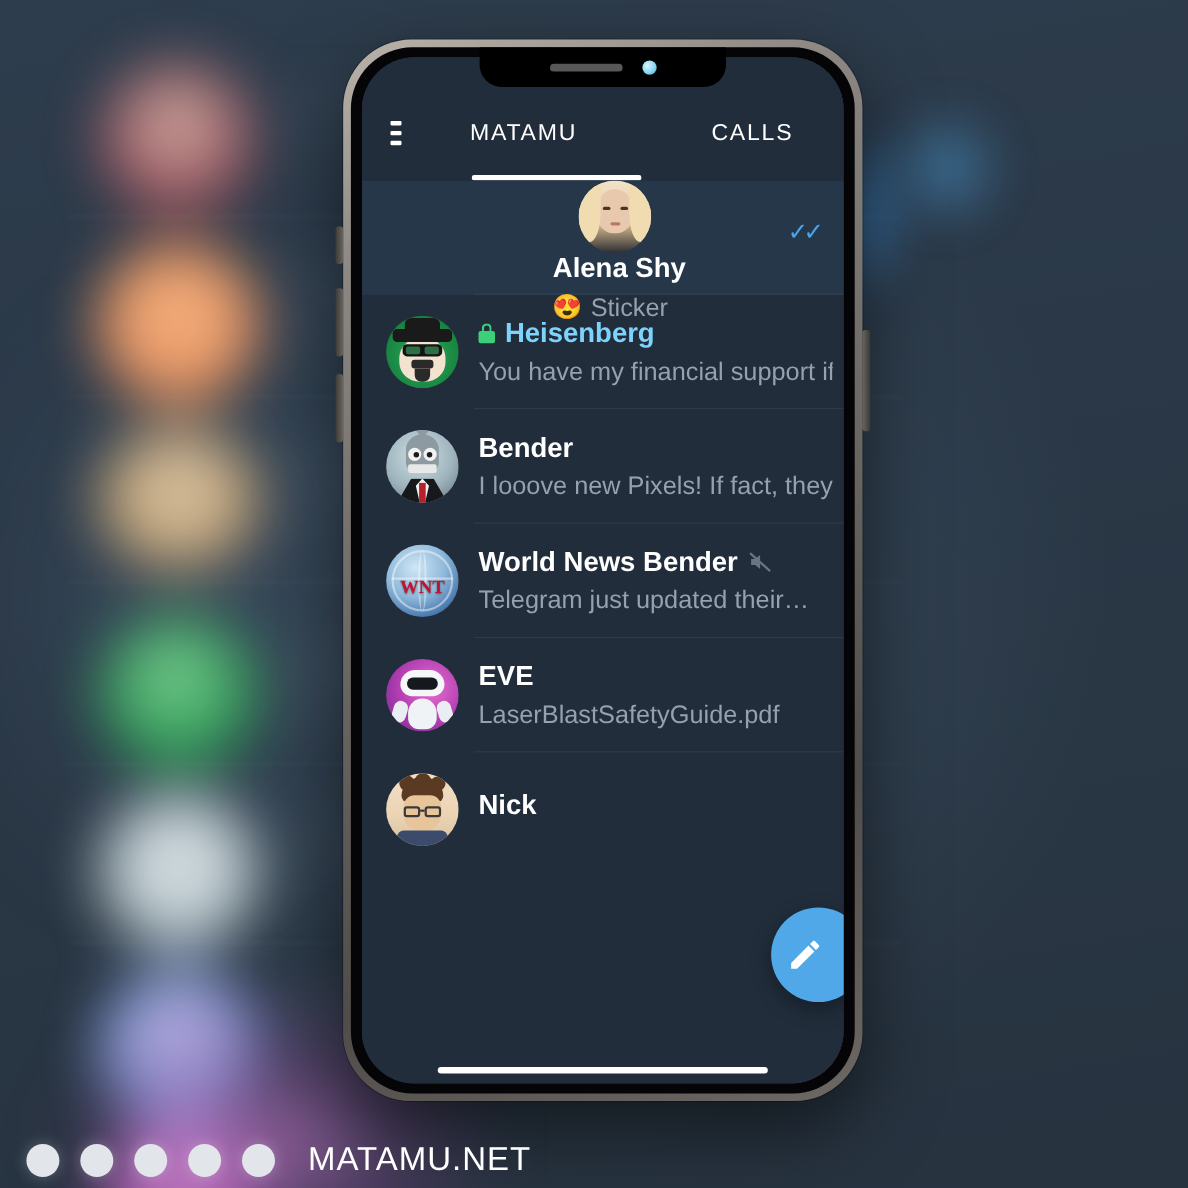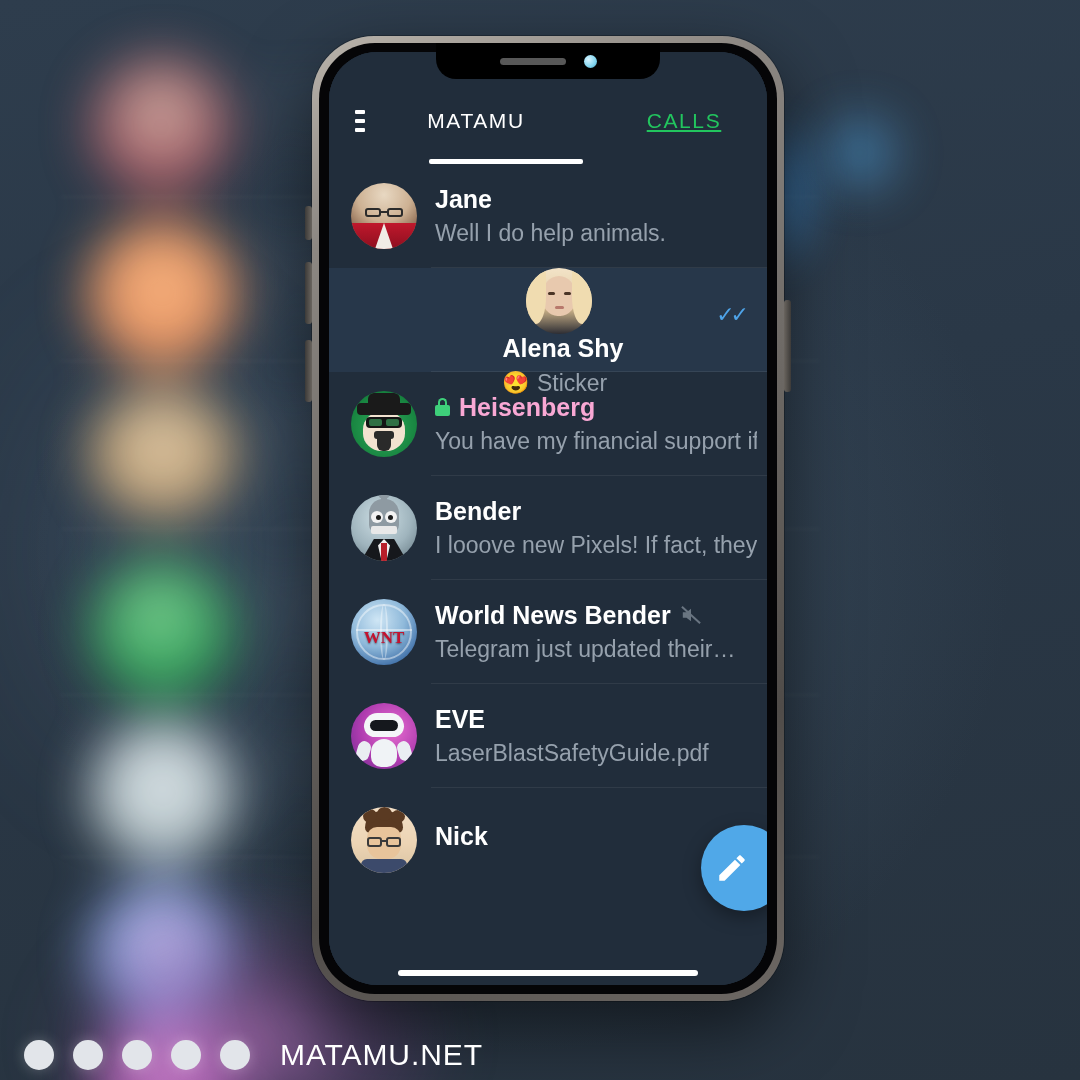--- a/index.html
+++ b/index.html
@@ -97,21 +97,21 @@
   }
   .topbar-row { display:flex; align-items:center; width:100%; height:70px; padding-bottom:16px; }
 
   .hamburger { width:30px; height:22px; margin-left:26px; display:flex; flex-direction:column;
                justify-content:space-between; cursor:pointer; }
   .hamburger span { display:block; height:4px; background:#fff; border-radius:1px; }
 
   .tabs { display:flex; flex:1; align-items:center; }
   .tab { flex:0 0 auto; text-align:center; font-size:21px; letter-spacing:1.6px; font-weight:500; }
   .tab-chats { width:166px; color:#ffffff; margin-left:28px; }
-  .tab-calls { width:166px; color:#22c55e; margin-left:42px;text-decoration:underline; }
+  .tab-calls { width:166px; color:#ffffff; margin-left:42px; }
 
   .tab-underline {
     position:absolute; bottom:0; left:100px; width:154px; height:5px; background:#ffffff; border-radius:2px;
   }
 
   
   .chatlist { flex:1 1 auto; background:#212d3b; overflow:hidden; position:relative; }
 
   .chatrow { display:flex; align-items:center; padding:0 0 0 22px; height:104px; position:relative; }
   .chatrow.selected { background:#27374a;flex-direction:column; }
@@ -120,21 +120,21 @@
   .avatar {
     width:66px; height:66px; border-radius:50%; flex:0 0 auto; overflow:hidden;
     position:relative; display:flex; align-items:center; justify-content:center;
   }
   .av-body { position:absolute; inset:0; }
   .av-initials { position:relative; color:#fff; font-size:25px; font-weight:500; letter-spacing:.5px; }
 
   .rowtext { margin-left:18px; flex:1 1 auto; min-width:0; padding-right:10px; }
   .rowtitle { display:flex; align-items:center; gap:9px; font-size:25px; font-weight:bold; color:#ffffff;
               white-space:nowrap; line-height:1.15; }
-  .rowtitle.secret { color:#f9a8d4; }
+  .rowtitle.secret { color:#7dd3fc; }
   .rowsub { margin-top:7px; font-size:23px; color:#96a1ad; white-space:nowrap; overflow:hidden;
             text-overflow:clip; display:flex; align-items:center; gap:7px; }
 
   .checks { position:absolute; right:22px; top:34px; color:#4ea3e8; font-size:22px; letter-spacing:-4px; }
 
   .lock-ico { display:inline-block; width:15px; height:18px; position:relative; flex:0 0 auto; }
   .lock-ico .body { position:absolute; bottom:0; width:15px; height:11px; background:#3ecf7a; border-radius:2px; }
   .lock-ico .shackle { position:absolute; top:0; left:3px; width:9px; height:9px;
                        border:2.5px solid #3ecf7a; border-bottom:none;
                        border-top-left-radius:5px; border-top-right-radius:5px; }
@@ -233,39 +233,20 @@
               <div class="tabs">
                 <div class="tab tab-chats">MATAMU</div>
                 <div class="tab tab-calls">CALLS</div>
               </div>
             </div>
             <div class="tab-underline"></div>
           </div>
 
           <div class="chatlist">
 
-            <div class="chatrow">
-              <div class="avatar">
-                <div class="av-body" style="background:radial-gradient(circle at 50% 18%, #e8d8c2 0%, #cdb193 42%, #8e6b52 70%, #5c3a2c 100%);"></div>
-                <div class="face" style="left:0;bottom:0;width:66px;height:26px;background:linear-gradient(180deg,#c0182c,#8d0f20);"></div>
-                <div class="face" style="left:24px;bottom:0;width:18px;height:26px;background:#f0ece6;clip-path:polygon(50% 0,100% 100%,0 100%);"></div>
-                <div class="face" style="left:14px;top:25px;width:16px;height:9px;border:2px solid #2b2b2b;border-radius:3px;"></div>
-                <div class="face" style="left:36px;top:25px;width:16px;height:9px;border:2px solid #2b2b2b;border-radius:3px;"></div>
-                <div class="face" style="left:30px;top:28px;width:6px;height:2px;background:#2b2b2b;"></div>
-              </div>
-              <div class="rowtext">
-                <div class="rowtitle">
-                  <span>Jane</span>
-                </div>
-                <div class="rowsub">
-                  <span>Well I do help animals.</span>
-                </div>
-              </div>
-              <div class="sep"></div>
-            </div>
 
 
             <div class="chatrow selected">
               <div class="avatar">
                 <div class="av-body" style="background:linear-gradient(180deg,#f3e3c8 0%,#e7d4ae 38%,#cdb48a 62%,#2d2d33 100%);"></div>
                 <div class="face" style="left:16px;top:8px;width:34px;height:40px;border-radius:50% 50% 46% 46%;background:#e8c9ae;"></div>
                 <div class="face" style="left:0;top:2px;width:20px;height:54px;background:#f0dcb0;border-radius:40% 10% 50% 30%;"></div>
                 <div class="face" style="left:46px;top:2px;width:20px;height:54px;background:#f0dcb0;border-radius:10% 40% 30% 50%;"></div>
                 <div class="face" style="left:22px;top:24px;width:7px;height:3px;background:#4a3526;border-radius:2px;"></div>
                 <div class="face" style="left:38px;top:24px;width:7px;height:3px;background:#4a3526;border-radius:2px;"></div>

